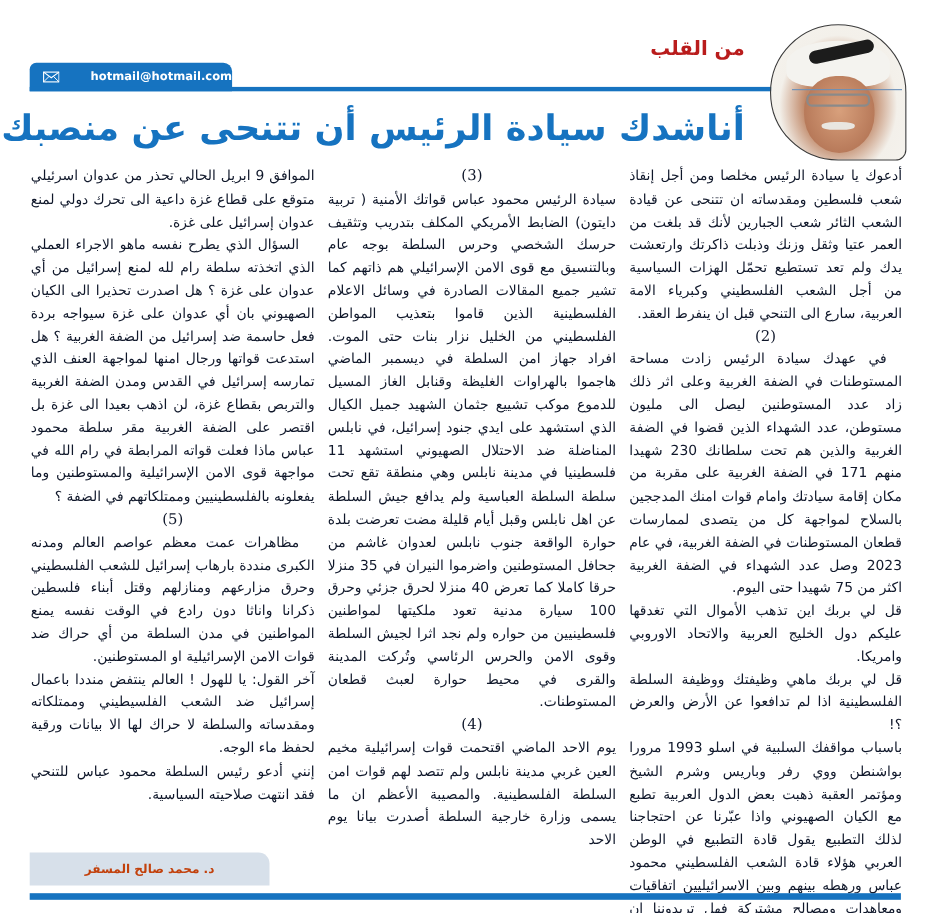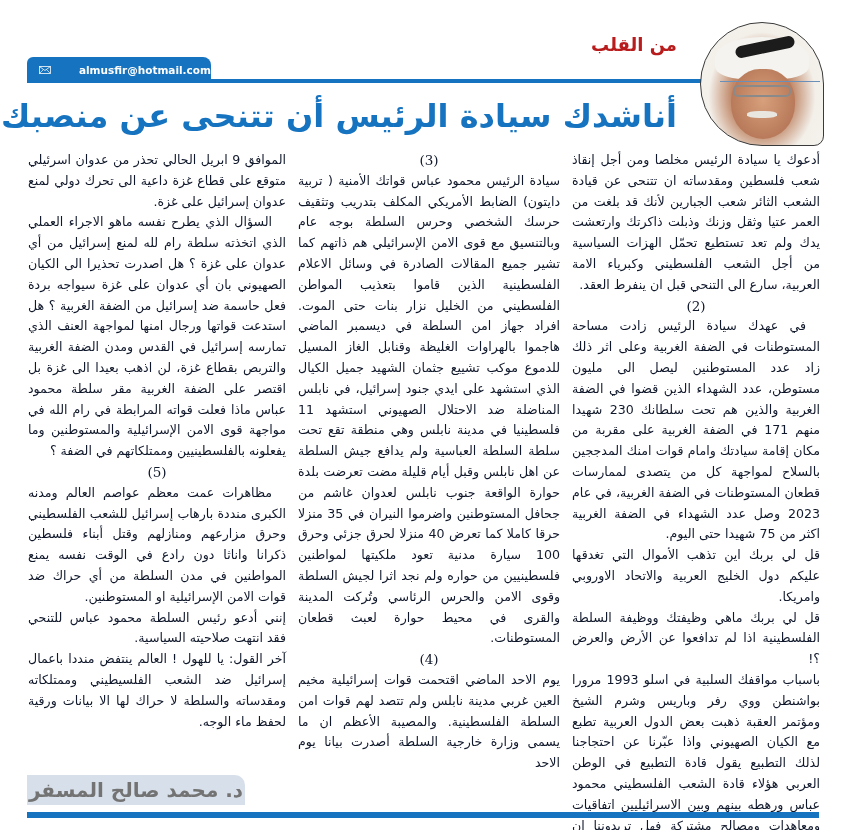--- a/index.html
+++ b/index.html
@@ -167,23 +167,23 @@
     top: 775px;
     width: 218px;
     height: 30px;
     background: #d7e0ea;
     border-radius: 0 10px 0 0;
     display: flex;
     align-items: center;
     justify-content: center;
   }
   .author-name {
-    font-size: 20px;
-    font-weight: bold;
-    color: #737373;
+    font-size: 11px;
+    font-weight: bold;
+    color: #c2410c;
     font-family: "DejaVu Sans", sans-serif;
   }
   .bottom-rule {
     position: absolute;
     left: 27px;
     top: 812px;
     width: 792px;
     height: 6px;
     background: #1673c0;
   }
@@ -201,21 +201,21 @@
 
 <div class="section-label">من القلب</div>
 
 <div class="email-tab">
   <svg class="env-icon" viewBox="0 0 24 16">
     <rect x="1" y="1" width="22" height="14" fill="none" stroke="#ffffff" stroke-width="1.6"></rect>
     <polyline points="1,1 12,9 23,1" fill="none" stroke="#ffffff" stroke-width="1.6"></polyline>
     <line x1="1" y1="15" x2="9" y2="7" stroke="#ffffff" stroke-width="1.4"></line>
     <line x1="23" y1="15" x2="15" y2="7" stroke="#ffffff" stroke-width="1.4"></line>
   </svg>
-  <span class="email-text">almusfir@hotmail.com</span>
+  <span class="email-text">hotmail@hotmail.com</span>
 </div>
 <div class="header-rule"></div>
 <div class="header-rule-thin"></div>
 
 <h1 class="headline" style="margin:0;">أناشدك سيادة الرئيس أن تتنحى عن منصبك فورا</h1>
 
 <div class="col col-right">
   <p>أدعوك يا سيادة الرئيس مخلصا ومن أجل إنقاذ شعب فلسطين ومقدساته ان تتنحى عن قيادة الشعب الثائر شعب الجبارين لأنك قد بلغت من العمر عتيا وثقل وزنك وذبلت ذاكرتك وارتعشت يدك ولم تعد تستطيع تحمّل الهزات السياسية من أجل الشعب الفلسطيني وكبرياء الامة العربية، سارع الى التنحي قبل ان ينفرط العقد.</p>
   <p class="sec-num">(2)</p>
   <p class="indent">في عهدك سيادة الرئيس زادت مساحة المستوطنات في الضفة الغربية وعلى اثر ذلك زاد عدد المستوطنين ليصل الى مليون مستوطن، عدد الشهداء الذين قضوا في الضفة الغربية والذين هم تحت سلطانك 230 شهيدا منهم 171 في الضفة الغربية على مقربة من مكان إقامة سيادتك وامام قوات امنك المدججين بالسلاح لمواجهة كل من يتصدى لممارسات قطعان المستوطنات في الضفة الغربية، في عام 2023 وصل عدد الشهداء في الضفة الغربية اكثر من 75 شهيدا حتى اليوم.</p>
@@ -229,20 +229,20 @@
   <p>سيادة الرئيس محمود عباس قواتك الأمنية ( تربية دايتون) الضابط الأمريكي المكلف بتدريب وتثقيف حرسك الشخصي وحرس السلطة بوجه عام وبالتنسيق مع قوى الامن الإسرائيلي هم ذاتهم كما تشير جميع المقالات الصادرة في وسائل الاعلام الفلسطينية الذين قاموا بتعذيب المواطن الفلسطيني من الخليل نزار بنات حتى الموت. افراد جهاز امن السلطة في ديسمبر الماضي هاجموا بالهراوات الغليظة وقنابل الغاز المسيل للدموع موكب تشييع جثمان الشهيد جميل الكيال الذي استشهد على ايدي جنود إسرائيل، في نابلس المناضلة ضد الاحتلال الصهيوني استشهد 11 فلسطينيا في مدينة نابلس وهي منطقة تقع تحت سلطة السلطة العباسية ولم يدافع جيش السلطة عن اهل نابلس وقبل أيام قليلة مضت تعرضت بلدة حوارة الواقعة جنوب نابلس لعدوان غاشم من جحافل المستوطنين واضرموا النيران في 35 منزلا حرقا كاملا كما تعرض 40 منزلا لحرق جزئي وحرق 100 سيارة مدنية تعود ملكيتها لمواطنين فلسطينيين من حواره ولم نجد اثرا لجيش السلطة وقوى الامن والحرس الرئاسي وتُركت المدينة والقرى في محيط حوارة لعبث قطعان المستوطنات.</p>
   <p class="sec-num">(4)</p>
   <p>يوم الاحد الماضي اقتحمت قوات إسرائيلية مخيم العين غربي مدينة نابلس ولم تتصد لهم قوات امن السلطة الفلسطينية. والمصيبة الأعظم ان ما يسمى وزارة خارجية السلطة أصدرت بيانا يوم الاحد</p>
 </div>
 
 <div class="col col-left">
   <p>الموافق 9 ابريل الحالي تحذر من عدوان اسرئيلي متوقع على قطاع غزة داعية الى تحرك دولي لمنع عدوان إسرائيل على غزة.</p>
   <p class="indent">السؤال الذي يطرح نفسه ماهو الاجراء العملي الذي اتخذته سلطة رام لله لمنع إسرائيل من أي عدوان على غزة ؟ هل اصدرت تحذيرا الى الكيان الصهيوني بان أي عدوان على غزة سيواجه بردة فعل حاسمة ضد إسرائيل من الضفة الغربية ؟ هل استدعت قواتها ورجال امنها لمواجهة العنف الذي تمارسه إسرائيل في القدس ومدن الضفة الغربية والتربص بقطاع غزة، لن اذهب بعيدا الى غزة بل اقتصر على الضفة الغربية مقر سلطة محمود عباس ماذا فعلت قواته المرابطة في رام الله في مواجهة قوى الامن الإسرائيلية والمستوطنين وما يفعلونه بالفلسطينيين وممتلكاتهم في الضفة ؟</p>
   <p class="sec-num">(5)</p>
   <p class="indent">مظاهرات عمت معظم عواصم العالم ومدنه الكبرى منددة بارهاب إسرائيل للشعب الفلسطيني وحرق مزارعهم ومنازلهم وقتل أبناء فلسطين ذكرانا واناثا دون رادع في الوقت نفسه يمنع المواطنين في مدن السلطة من أي حراك ضد قوات الامن الإسرائيلية او المستوطنين.</p>
+  <p>آخر القول: يا للهول ! العالم ينتفض منددا باعمال إسرائيل ضد الشعب الفلسيطيني وممتلكاته ومقدساته والسلطة لا حراك لها الا بيانات ورقية لحفظ ماء الوجه.</p>
   <p>إنني أدعو رئيس السلطة محمود عباس للتنحي فقد انتهت صلاحيته السياسية.</p>
-  <p>آخر القول: يا للهول ! العالم ينتفض منددا باعمال إسرائيل ضد الشعب الفلسيطيني وممتلكاته ومقدساته والسلطة لا حراك لها الا بيانات ورقية لحفظ ماء الوجه.</p>
 </div>
 
 <div class="author-box">
   <span class="author-name">د. محمد صالح المسفر</span>
 </div>
 <div class="bottom-rule"></div>
 
 </body></html>

